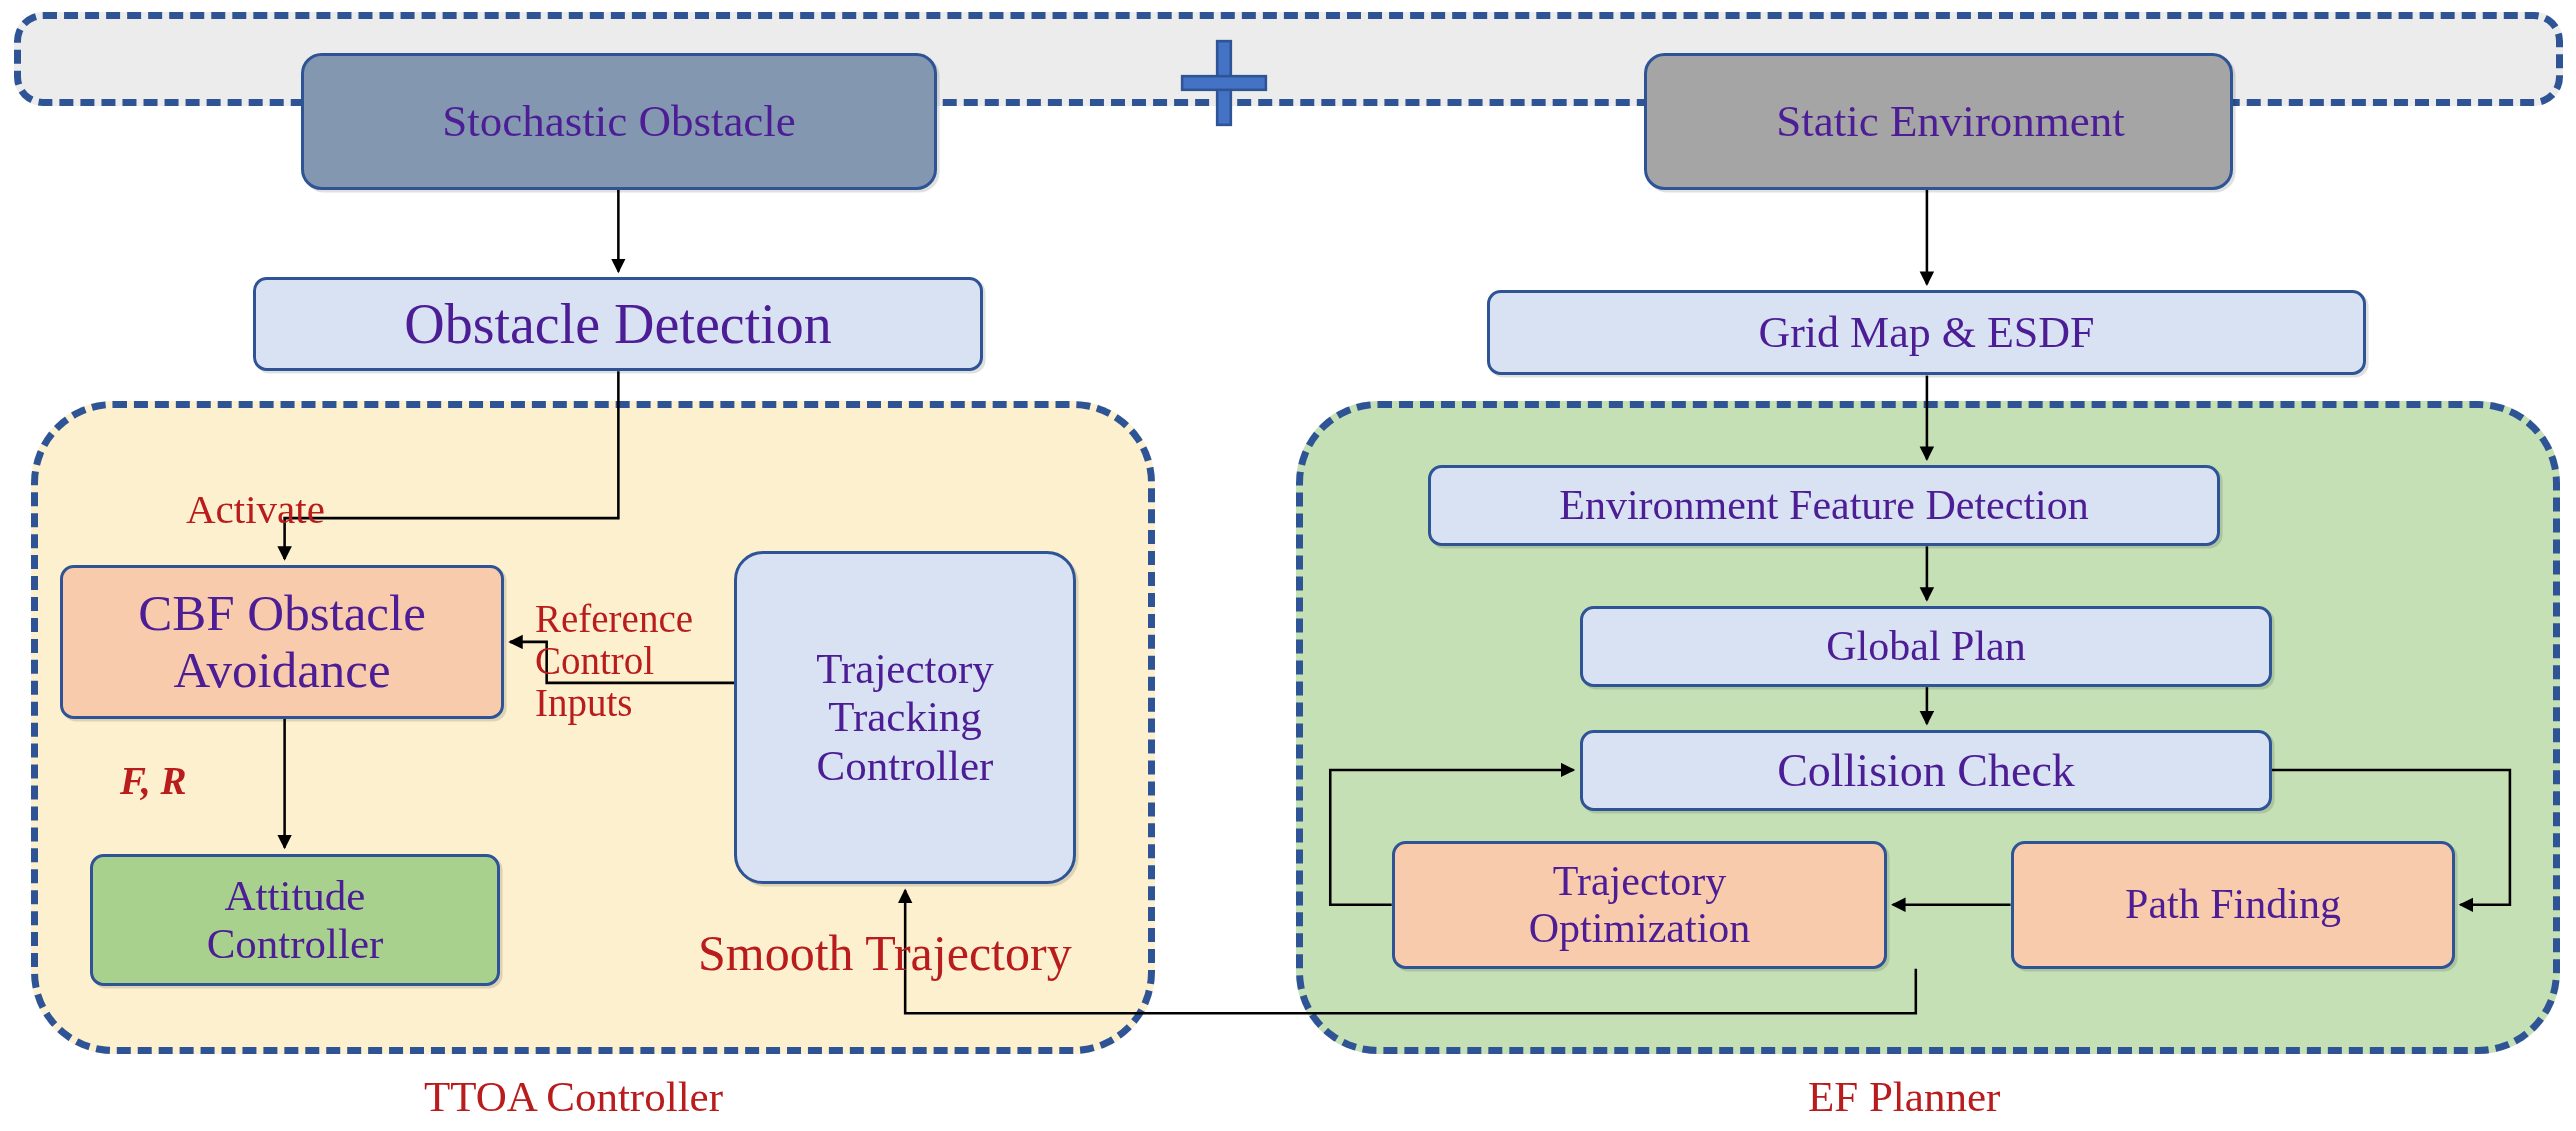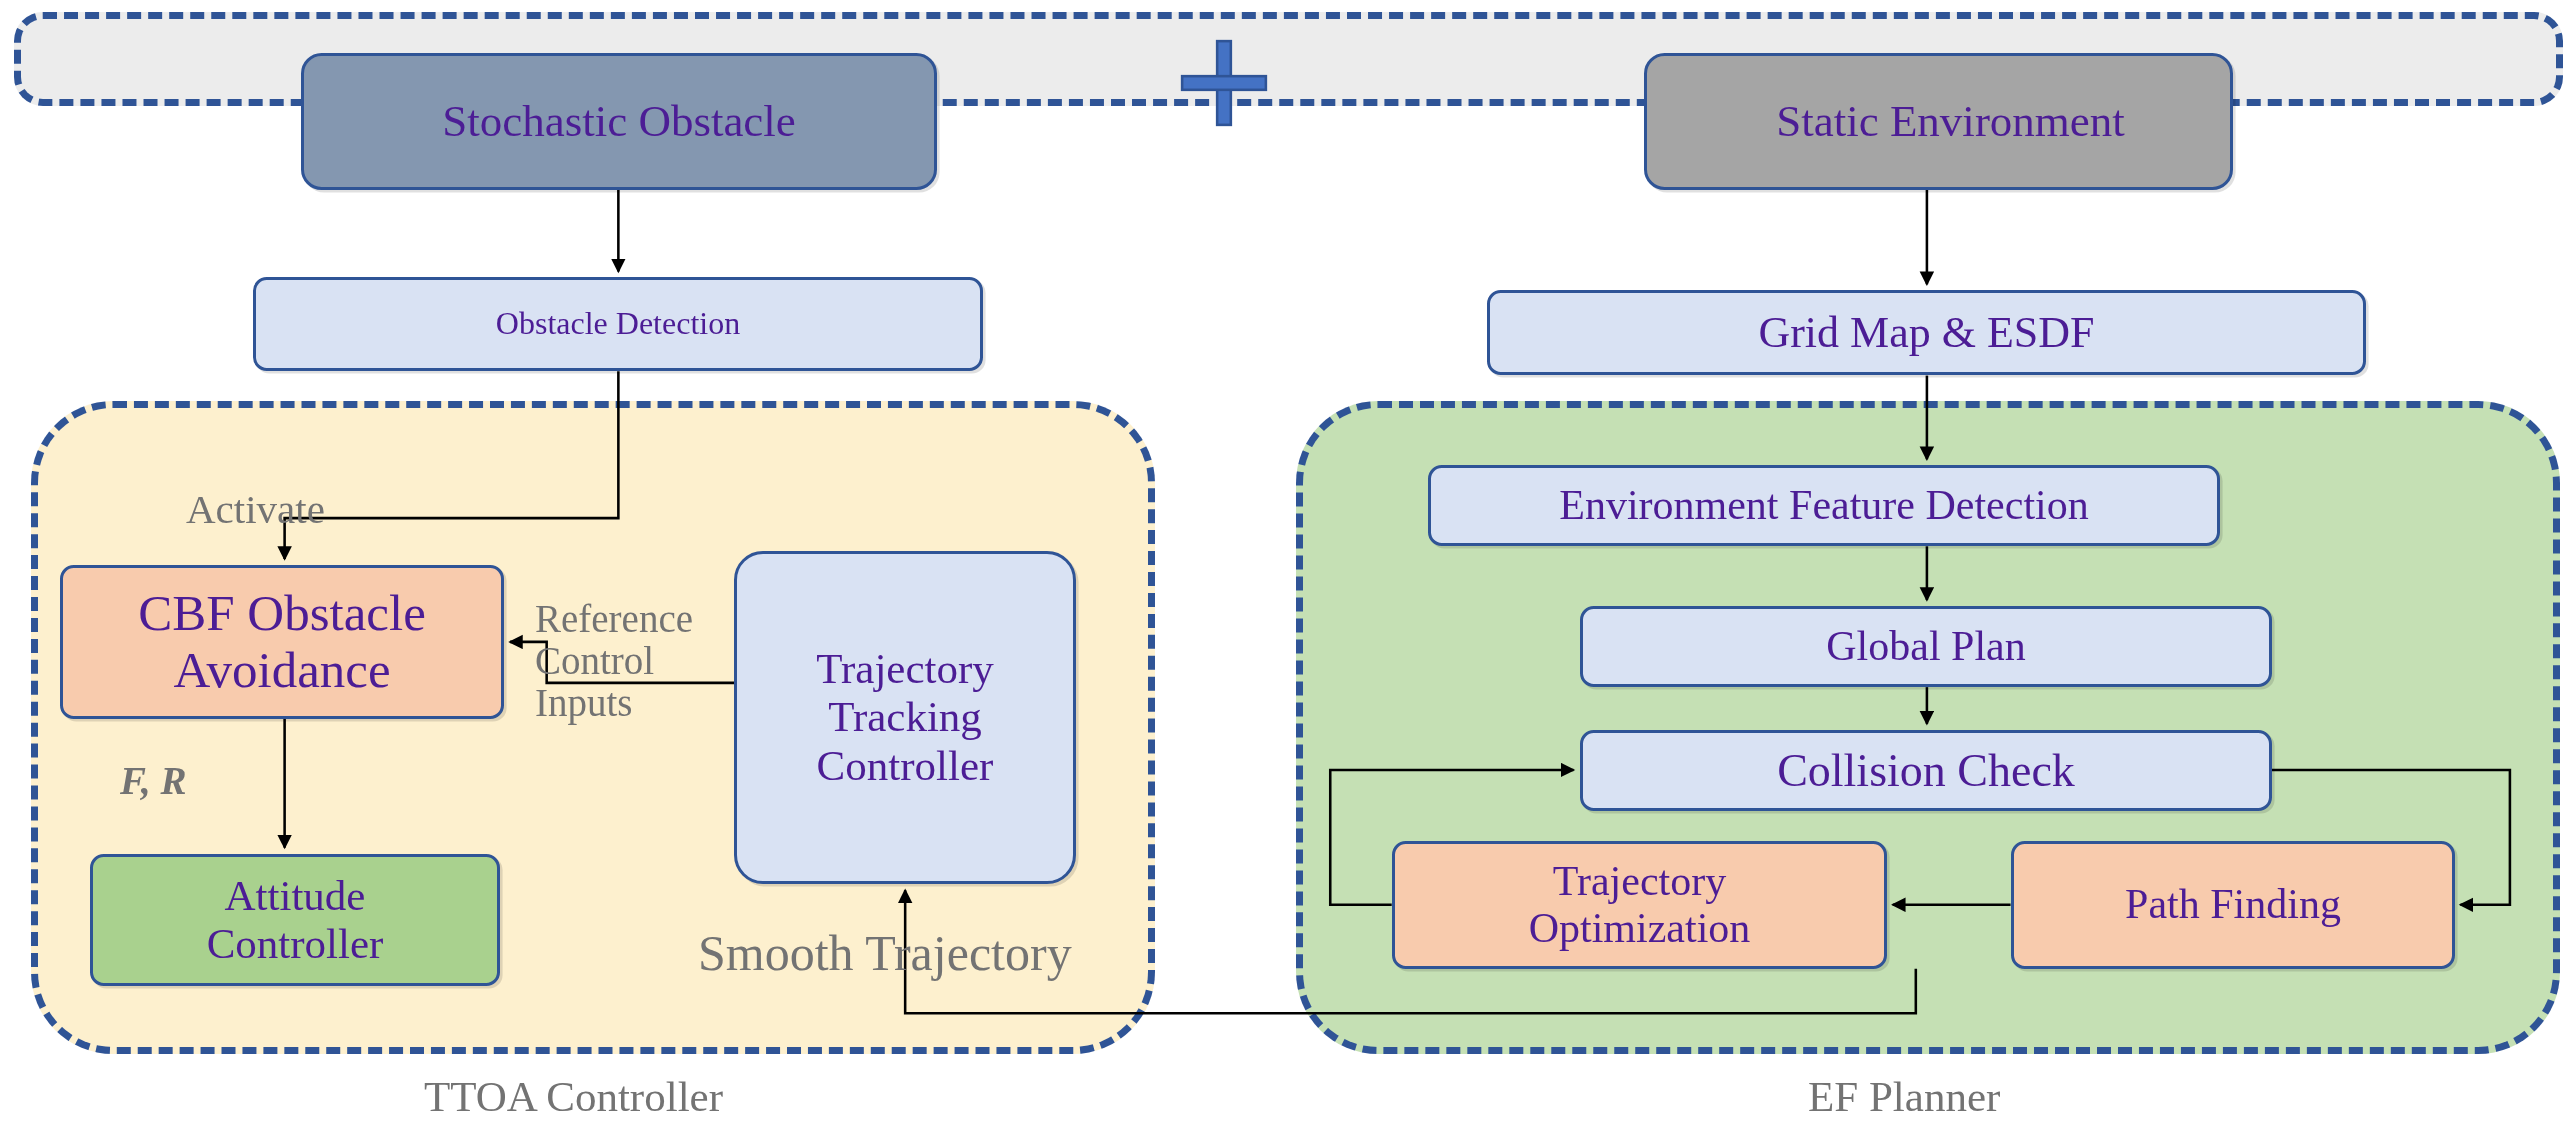--- a/index.html
+++ b/index.html
@@ -44,37 +44,37 @@
     box-shadow:2.6px 2.6px 0 rgba(0,0,0,0.12);
   }
   .n-slate{background:#8497B0;}
   .n-gray {background:#A5A5A5;padding-left:24px;}
   .n-blue {background:#D9E2F3;}
   .n-orange{background:#F8CBAD;}
   .n-green{background:#A9D18E;}
 
   #stochastic-obstacle{left:301px;top:53px;width:636px;height:137px;font-size:45px;border-radius:20.5px;}
   #static-environment{left:1644px;top:53px;width:589px;height:137px;font-size:45px;border-radius:20.5px;}
-  #obstacle-detection{left:253px;top:277px;width:730px;height:94px;font-size:32px;}
+  #obstacle-detection{left:253px;top:277px;width:730px;height:94px;font-size:56px;}
   #grid-map-esdf   {left:1487px;top:290px;width:879px;height:85px;font-size:44px;}
 
   #env-feature-detection{left:1428px;top:465px;width:792px;height:81px;font-size:42px;}
   #global-plan         {left:1580px;top:606px;width:692px;height:81px;font-size:42px;}
   #collision-check     {left:1580px;top:730px;width:692px;height:81px;font-size:46px;}
   #trajectory-optimization{left:1392px;top:841px;width:495px;height:128px;font-size:42px;}
   #path-finding        {left:2011px;top:841px;width:444px;height:128px;font-size:42px;}
 
   #cbf-obstacle-avoidance{left:60px;top:565px;width:444px;height:154px;font-size:51px;}
   #attitude-controller   {left:90px;top:854px;width:410px;height:132px;font-size:43px;}
   #trajectory-tracking-controller{left:734px;top:551px;width:342px;height:333px;font-size:43px;border-radius:29px;}
 
   
   .ftext{
     position:absolute;
-    color:#737373;
+    color:#b91c1c;
     font-family:"Liberation Serif", serif;
     white-space:pre;
     line-height:1.08;
   }
   #label-activate{left:186px;top:487px;font-size:41px;}
   #label-reference-control-inputs{left:535px;top:598px;font-size:39px;text-align:left;}
   #label-FR{left:120px;top:760px;font-size:39px;font-style:italic;font-weight:bold;}
   #label-smooth-trajectory{left:698px;top:926px;font-size:50px;}
   #label-ttoa{left:424px;top:1074px;font-size:43px;}
   #label-ef{left:1808px;top:1074px;font-size:43px;}

